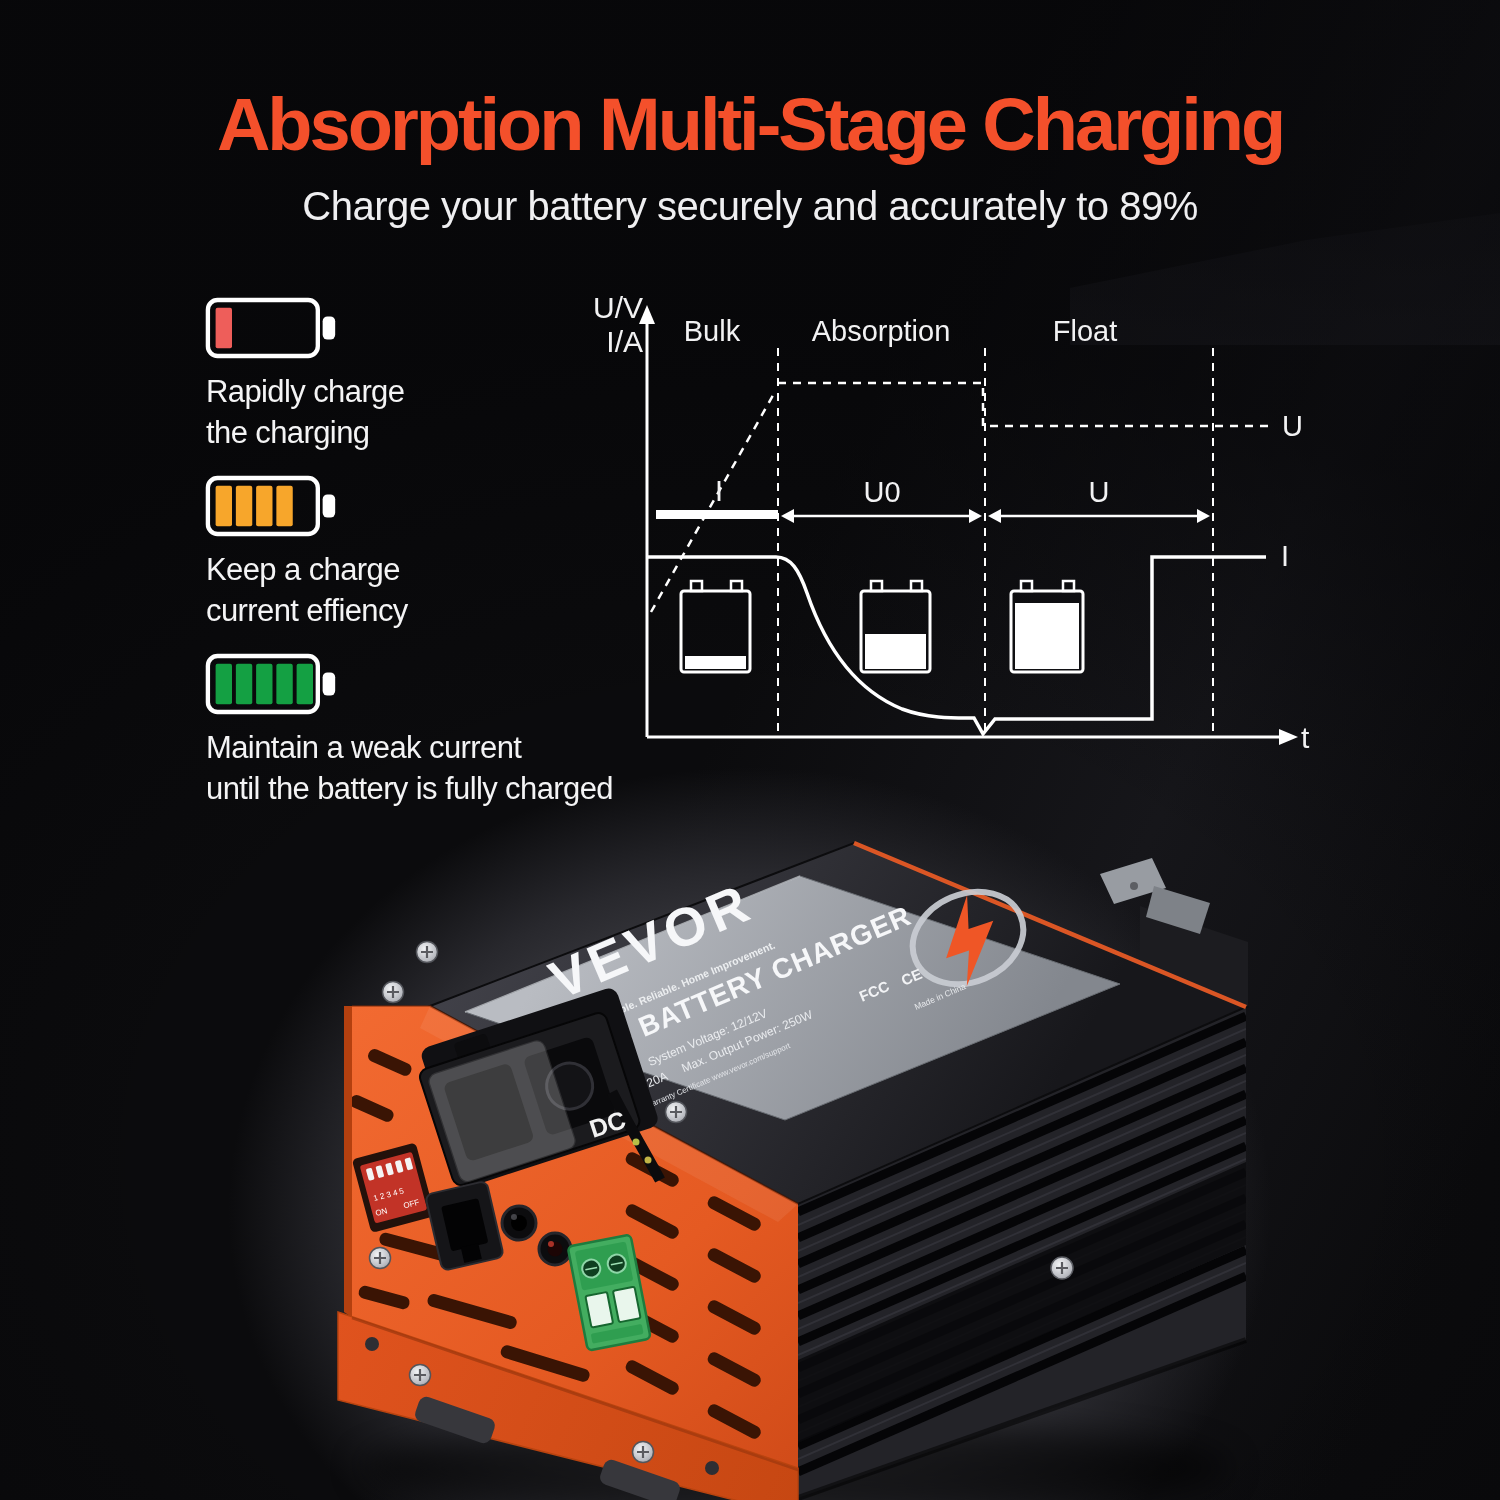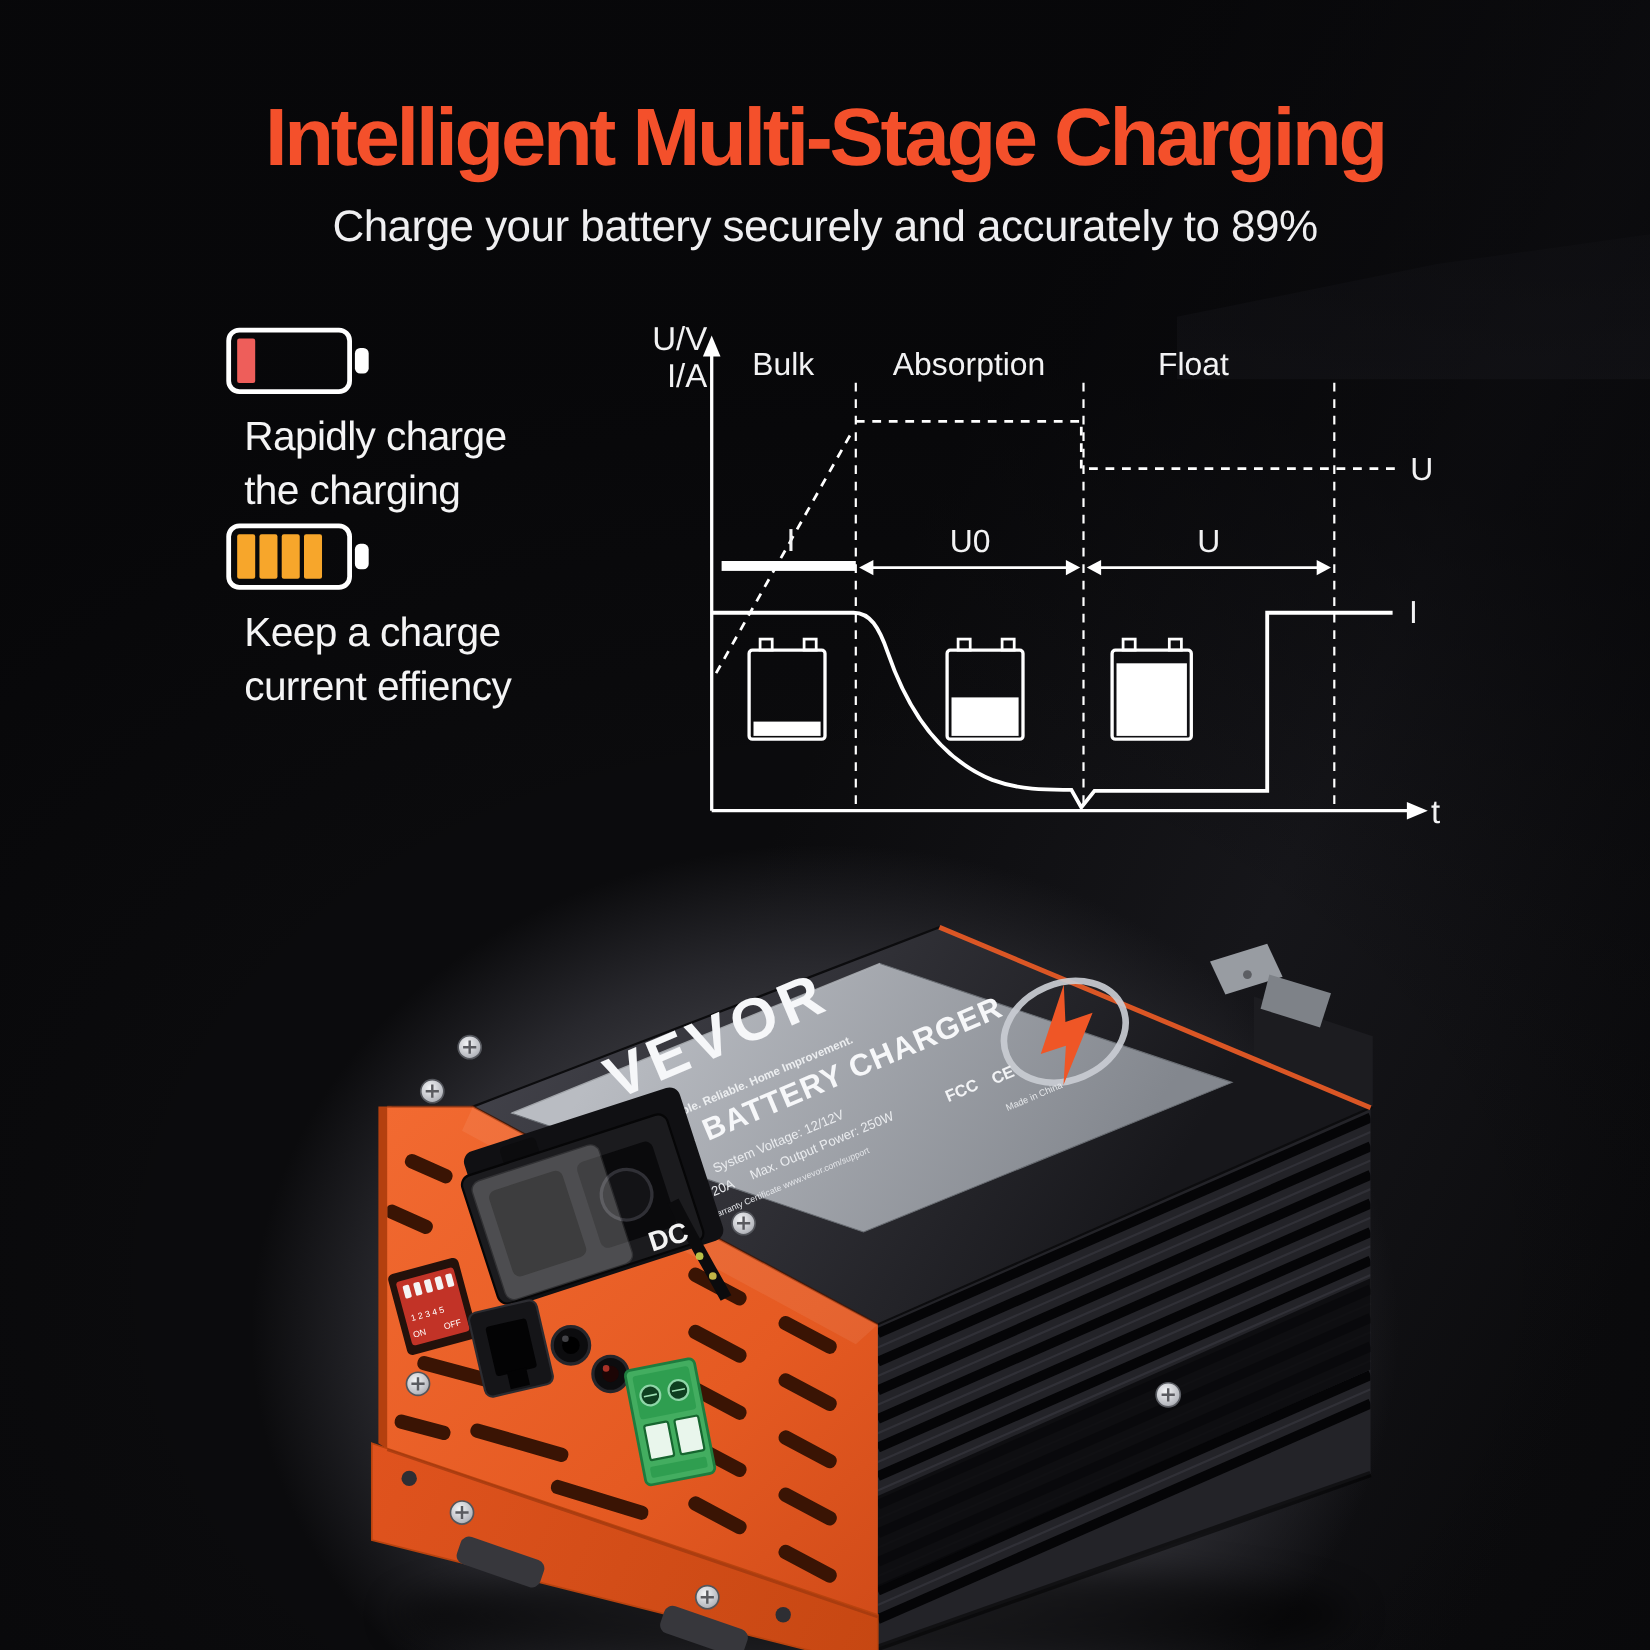--- a/index.html
+++ b/index.html
@@ -24,35 +24,35 @@
     position:absolute;left:0;right:0;top:82px;margin:0;text-align:center;
     font-size:74px;font-weight:bold;letter-spacing:-3px;color:#F4502B;white-space:nowrap;
   }
   .subtitle{
     position:absolute;left:0;right:0;top:184px;margin:0;text-align:center;
     font-size:40px;font-weight:400;letter-spacing:-0.5px;color:#EFEFF1;white-space:nowrap;
   }
   .feature{position:absolute;left:205px;}
   .f1{top:297px}.f2{top:475px}.f3{top:653px}
   .f-text{
-    margin:9px 0 0 17px;font-size:37px;line-height:1.32;letter-spacing:-0.6px;
+    margin:9px 0 0 1px;font-size:31px;line-height:1.32;letter-spacing:-0.6px;
     color:#F4F4F5;white-space:nowrap;
   }
   .diagram{position:absolute;left:580px;top:275px;width:740px;height:500px;}
   .diagram text{fill:#F2F2F3;font-family:"Liberation Sans",sans-serif;}
   .product{position:absolute;left:290px;top:800px;width:980px;height:700px;}
   .product text{font-family:"Liberation Sans",sans-serif;}
 </style>
 </head>
 <body>
 
 <div class="canvas">
   <div class="ridge"></div>
 
-  <h1 class="title">Intelligent Multi-Stage Charging</h1>
+  <h1 class="title">Absorption Multi-Stage Charging</h1>
   <p class="subtitle">Charge your battery securely and accurately to 89%</p>
 
   <div class="feature f1">
     <svg width="135" height="62" viewBox="0 0 140 64">
       <rect x="3" y="3" width="114" height="58" rx="10" fill="none" stroke="#fff" stroke-width="4.5"></rect>
       <rect x="122" y="20" width="13" height="24" rx="5" fill="#fff"></rect>
       <g fill="#EE5E5A">
         <rect x="11" y="11" width="17" height="42" rx="2"></rect>
       </g>
     </svg>
@@ -66,20 +66,34 @@
       <g fill="#F7A62B">
         <rect x="11" y="11" width="17" height="42" rx="2"></rect>
         <rect x="32" y="11" width="17" height="42" rx="2"></rect>
         <rect x="53" y="11" width="17" height="42" rx="2"></rect>
         <rect x="74" y="11" width="17" height="42" rx="2"></rect>
       </g>
     </svg>
     <p class="f-text"><span>Keep a charge</span><br><span>current effiency</span></p>
   </div>
 
+  <div class="feature f3">
+    <svg width="135" height="62" viewBox="0 0 140 64">
+      <rect x="3" y="3" width="114" height="58" rx="10" fill="none" stroke="#fff" stroke-width="4.5"></rect>
+      <rect x="122" y="20" width="13" height="24" rx="5" fill="#fff"></rect>
+      <g fill="#14A043">
+        <rect x="11" y="11" width="17" height="42" rx="2"></rect>
+        <rect x="32" y="11" width="17" height="42" rx="2"></rect>
+        <rect x="53" y="11" width="17" height="42" rx="2"></rect>
+        <rect x="74" y="11" width="17" height="42" rx="2"></rect>
+        <rect x="95" y="11" width="17" height="42" rx="2"></rect>
+      </g>
+    </svg>
+    <p class="f-text"><span>Maintain a weak current</span><br><span>until the battery is fully charged</span></p>
+  </div>
 
   <svg class="diagram" viewBox="580 275 740 500">
     <g stroke="#fff" stroke-width="3">
       <line x1="647" y1="320" x2="647" y2="737"></line>
       <line x1="647" y1="737" x2="1283" y2="737"></line>
     </g>
     <polygon points="647,305 639,324 655,324" fill="#fff"></polygon>
     <polygon points="1298,737 1279,729 1279,745" fill="#fff"></polygon>
     <text x="643" y="318" font-size="30" text-anchor="end">U/V</text>
     <text x="643" y="352" font-size="30" text-anchor="end">I/A</text>

